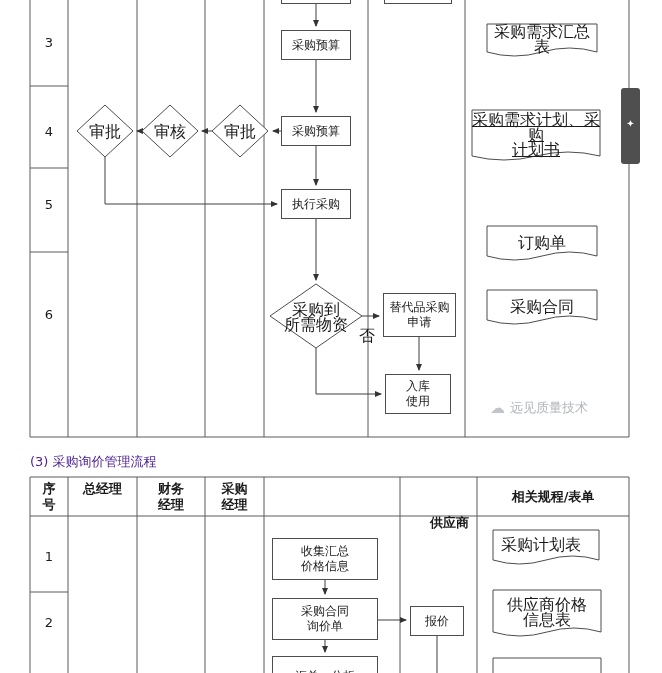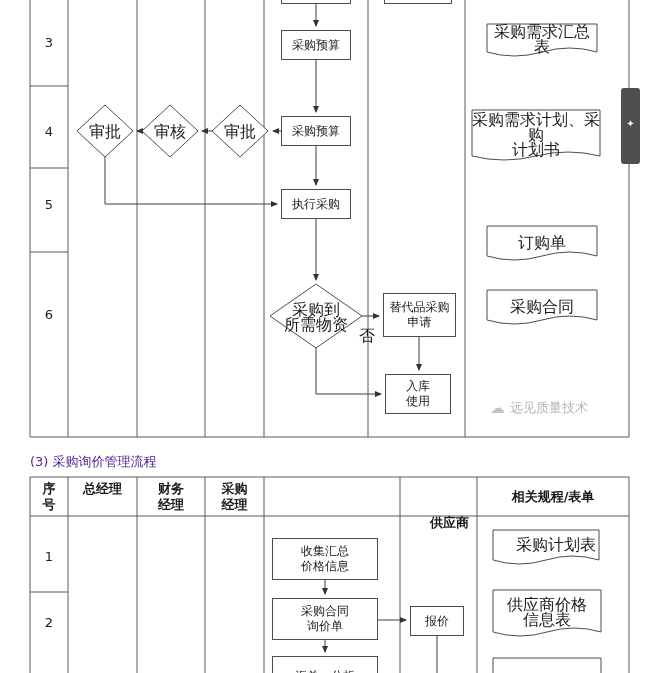--- a/index.html
+++ b/index.html
@@ -133,21 +133,21 @@
   </div>
 
   <div class="lbl" style="left:85px;  top:123px; width:40px; height:16px;">审批</div>
   <div class="lbl" style="left:150px; top:123px; width:40px; height:16px;">审核</div>
   <div class="lbl" style="left:220px; top:123px; width:40px; height:16px;">审批</div>
   <div class="lbl" style="left:276px; top:301px; width:80px; height:32px;">采购到
 所需物资</div>
   <div class="lbl" style="left:358px; top:327px; width:18px; height:16px;">否</div>
 
   <div class="lbl" style="left:487px; top:31px;  width:110px; height:16px;">采购需求汇总表</div>
-  <div class="lbl" style="left:472px; top:117px; width:128px; height:34px;">采购需求计划、采购
+  <div class="lbl" style="left:472px; top:117px; width:128px; height:34px;text-decoration:underline;">采购需求计划、采购
 计划书</div>
   <div class="lbl" style="left:487px; top:234px; width:110px; height:16px;">订购单</div>
   <div class="lbl" style="left:487px; top:298px; width:110px; height:16px;">采购合同</div>
 
   <div class="watermark">
     <span class="wm-icon">☁</span>
     <span>远见质量技术</span>
   </div>
 
   <div class="side-tab">
@@ -177,17 +177,17 @@
     <span>采购合同
 询价单</span>
   </div>
   <div class="pbox" style="left:410px; top:606px; width:54px; height:30px;text-align:right;">
     <span>报价</span>
   </div>
   <div class="pbox" style="left:272px; top:656px; width:106px; height:40px;">
     <span>汇总、分析</span>
   </div>
 
-  <div class="lbl" style="left:503px; top:536px; width:106px; height:16px;">采购计划表</div>
+  <div class="lbl" style="left:488px; top:536px; width:106px; height:16px;">采购计划表</div>
   <div class="lbl" style="left:493px; top:596px; width:108px; height:32px;">供应商价格
 信息表</div>
 
 </div>
 
 </body></html>

